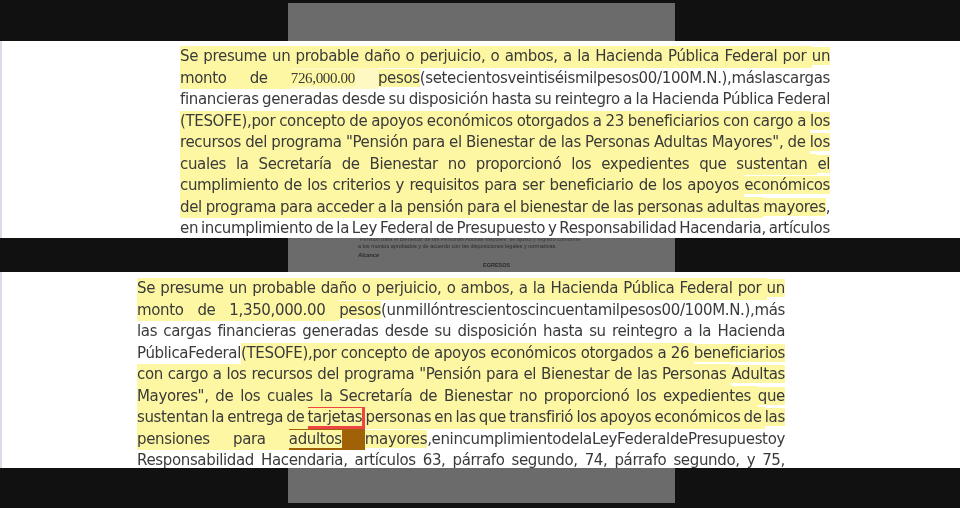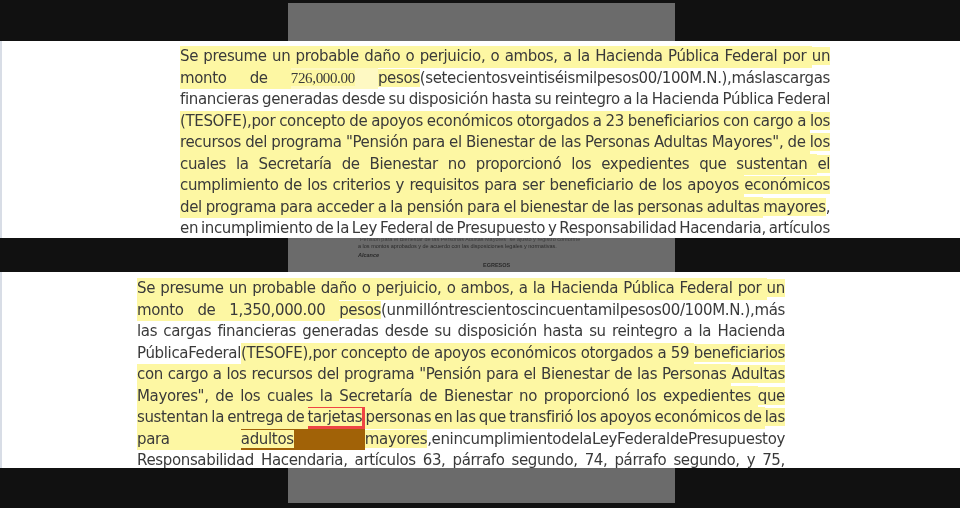--- a/index.html
+++ b/index.html
@@ -260,21 +260,21 @@
       <div class="line">
         <span class="word"><span class="seg">Pública</span></span>
         <span class="word"><span class="seg">Federal</span></span>
         <span class="word" style="background: rgb(253, 247, 163); flex-grow: 1;"><span class="seg">(TESOFE),</span><span class="seg hl">por</span></span>
         <span class="word" style="background: rgb(253, 247, 163); flex-grow: 1;"><span class="seg hl">concepto</span></span>
         <span class="word" style="background: rgb(253, 247, 163); flex-grow: 1;"><span class="seg hl">de</span></span>
         <span class="word" style="background: rgb(253, 247, 163); flex-grow: 1;"><span class="seg hl">apoyos</span></span>
         <span class="word" style="background: rgb(253, 247, 163); flex-grow: 1;"><span class="seg hl">económicos</span></span>
         <span class="word" style="background: rgb(253, 247, 163); flex-grow: 1;"><span class="seg hl">otorgados</span></span>
         <span class="word" style="background: rgb(253, 247, 163); flex-grow: 1;"><span class="seg hl">a</span></span>
-        <span class="word" style="background: rgb(253, 247, 163); flex-grow: 1;"><span class="seg hl">59</span></span>
+        <span class="word" style="background: rgb(253, 247, 163); flex-grow: 1;"><span class="seg hl">26</span></span>
         <span class="word"><span class="seg hl">beneficiarios</span></span>
       </div>
       <div class="line">
         <span class="word" style="background: rgb(253, 247, 163); flex-grow: 1;"><span class="seg hl">con</span></span>
         <span class="word" style="background: rgb(253, 247, 163); flex-grow: 1;"><span class="seg hl">cargo</span></span>
         <span class="word" style="background: rgb(253, 247, 163); flex-grow: 1;"><span class="seg hl">a</span></span>
         <span class="word" style="background: rgb(253, 247, 163); flex-grow: 1;"><span class="seg hl">los</span></span>
         <span class="word" style="background: rgb(253, 247, 163); flex-grow: 1;"><span class="seg hl">recursos</span></span>
         <span class="word" style="background: rgb(253, 247, 163); flex-grow: 1;"><span class="seg hl">del</span></span>
         <span class="word" style="background: rgb(253, 247, 163); flex-grow: 1;"><span class="seg hl">programa</span></span>
@@ -313,20 +313,21 @@
         <span class="word" style="background: rgb(253, 247, 163); flex-grow: 1;"><span class="seg hl">las</span></span>
         <span class="word" style="background: rgb(253, 247, 163); flex-grow: 1;"><span class="seg hl">que</span></span>
         <span class="word" style="background: rgb(253, 247, 163); flex-grow: 1;"><span class="seg hl">transfirió</span></span>
         <span class="word" style="background: rgb(253, 247, 163); flex-grow: 1;"><span class="seg hl">los</span></span>
         <span class="word" style="background: rgb(253, 247, 163); flex-grow: 1;"><span class="seg hl">apoyos</span></span>
         <span class="word" style="background: rgb(253, 247, 163); flex-grow: 1;"><span class="seg hl">económicos</span></span>
         <span class="word" style="background: rgb(253, 247, 163); flex-grow: 1;"><span class="seg hl">de</span></span>
         <span class="word"><span class="seg hl">las</span></span>
       </div>
       <div class="line">
+        <span class="word" style="background: rgb(253, 247, 163); flex-grow: 1;"><span class="seg hl">pensiones</span></span>
         <span class="word" style="background: rgb(253, 247, 163); flex-grow: 1;"><span class="seg hl">para</span></span>
         <span class="word" style="background: #a16207; flex-grow: 1;"><span class="seg hl">adultos</span></span>
         <span class="word"><span class="seg hl">mayores</span><span class="seg">,</span></span>
         <span class="word"><span class="seg">en</span></span>
         <span class="word"><span class="seg">incumplimiento</span></span>
         <span class="word"><span class="seg">de</span></span>
         <span class="word"><span class="seg">la</span></span>
         <span class="word"><span class="seg">Ley</span></span>
         <span class="word"><span class="seg">Federal</span></span>
         <span class="word"><span class="seg">de</span></span>

